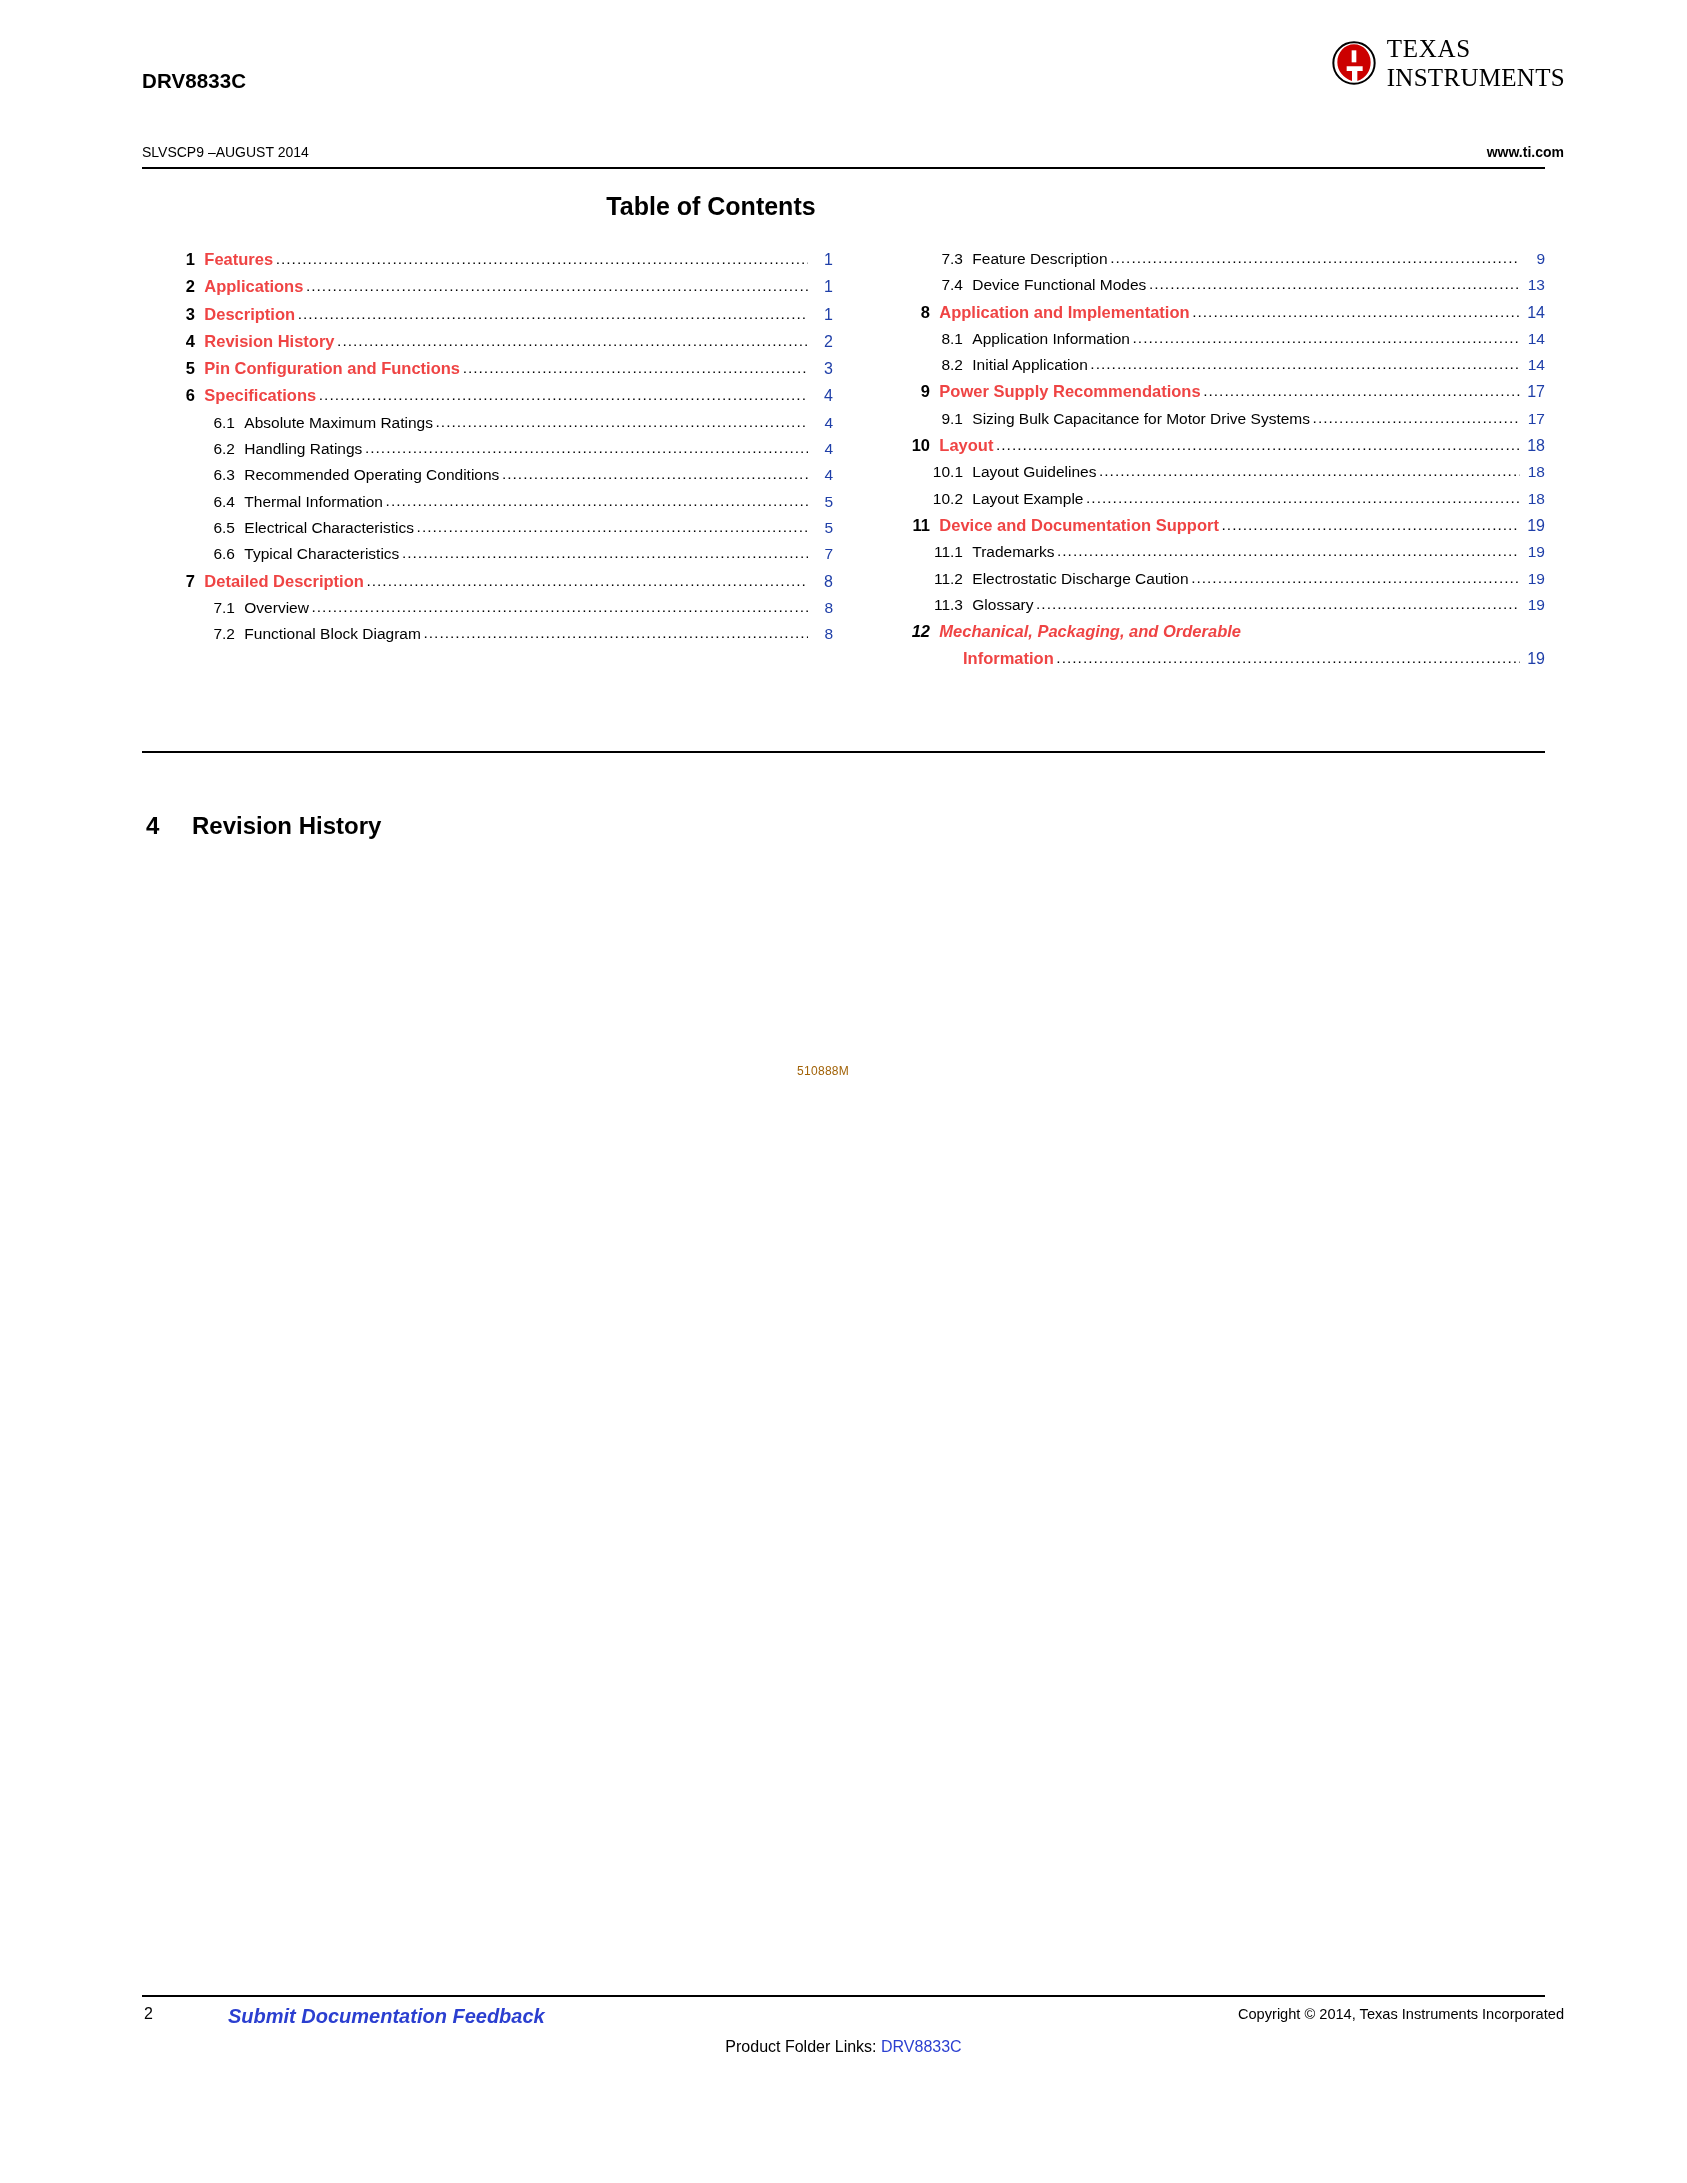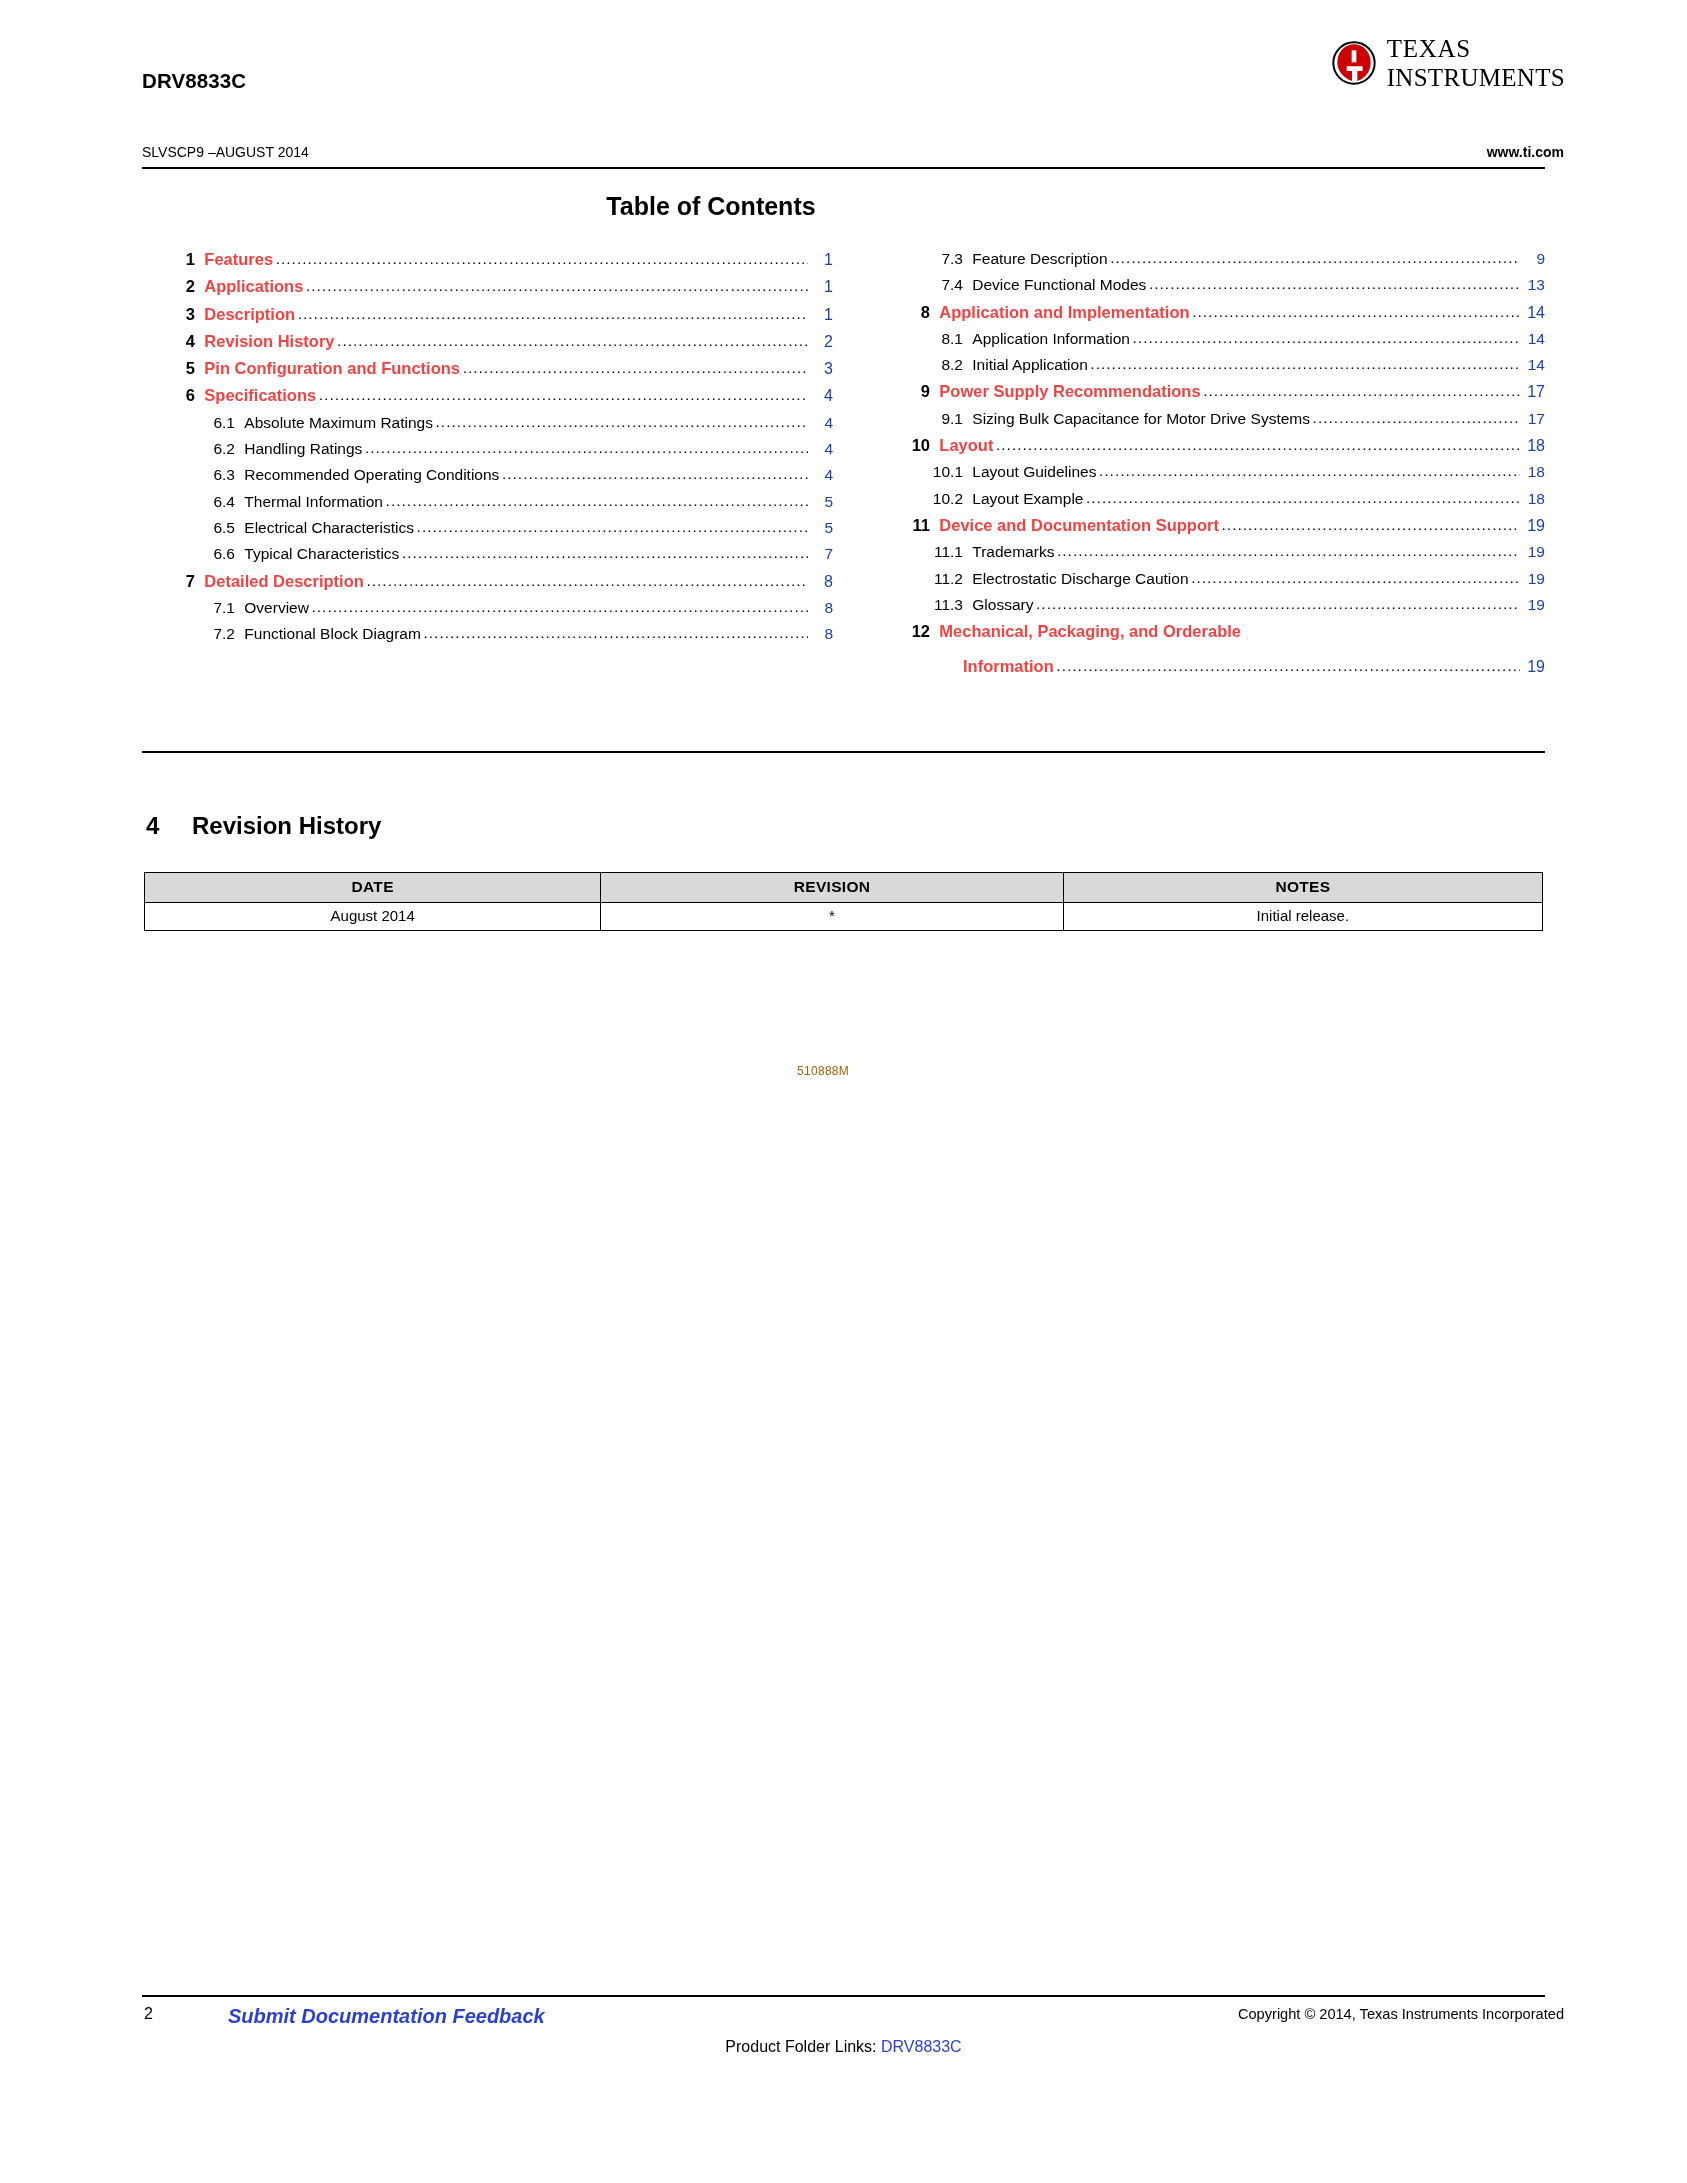--- a/index.html
+++ b/index.html
@@ -428,58 +428,37 @@
         <span class="label">Electrostatic Discharge Caution</span>
         <span class="dots">................................................................................................................................................................</span>
         <span class="pg">19</span>
       </div>
       <div class="toc-row lvl2">
         <span class="num">11.3</span>
         <span class="label">Glossary</span>
         <span class="dots">................................................................................................................................................................</span>
         <span class="pg">19</span>
       </div>
-      <div class="toc-row lvl1" style="margin-bottom: 16px;">
+      <div class="toc-row lvl1" style="margin-bottom: 8px; font-style: italic;">
         <span class="num">12</span>
         <span class="label">Mechanical, Packaging, and Orderable</span>
       </div>
       <div class="toc-row lvl1" style="margin-left: 73px;">
         <span class="label">Information</span>
         <span class="dots">................................................................................................................................................................</span>
         <span class="pg">19</span>
       </div>
     </div>
 
   <div class="rule-toc"></div>
 
   <div class="sec-head">
     <span class="n">4</span><span>Revision History</span>
   </div>
 
-  <table class="rev">
-    <colgroup>
-        <col class="c1">
-        <col class="c2">
-        <col class="c3">
-      </colgroup>
-    <thead>
-      <tr>
-        <th>DATE</th>
-        <th>REVISION</th>
-        <th>NOTES</th>
-      </tr>
-    </thead>
-    <tbody>
-      <tr>
-        <td>August 2014</td>
-        <td>*</td>
-        <td>Initial release.</td>
-      </tr>
-    </tbody>
-  </table>
 
   <div class="watermark">510888M</div>
 
   <div class="rule-bot"></div>
   <div class="pg-num">2</div>
   <div class="feedback">Submit Documentation Feedback</div>
   <div class="copyright">Copyright © 2014, Texas Instruments Incorporated</div>
   <div class="folder">
     <span>Product Folder Links:</span>
     <a href="#">DRV8833C</a>

